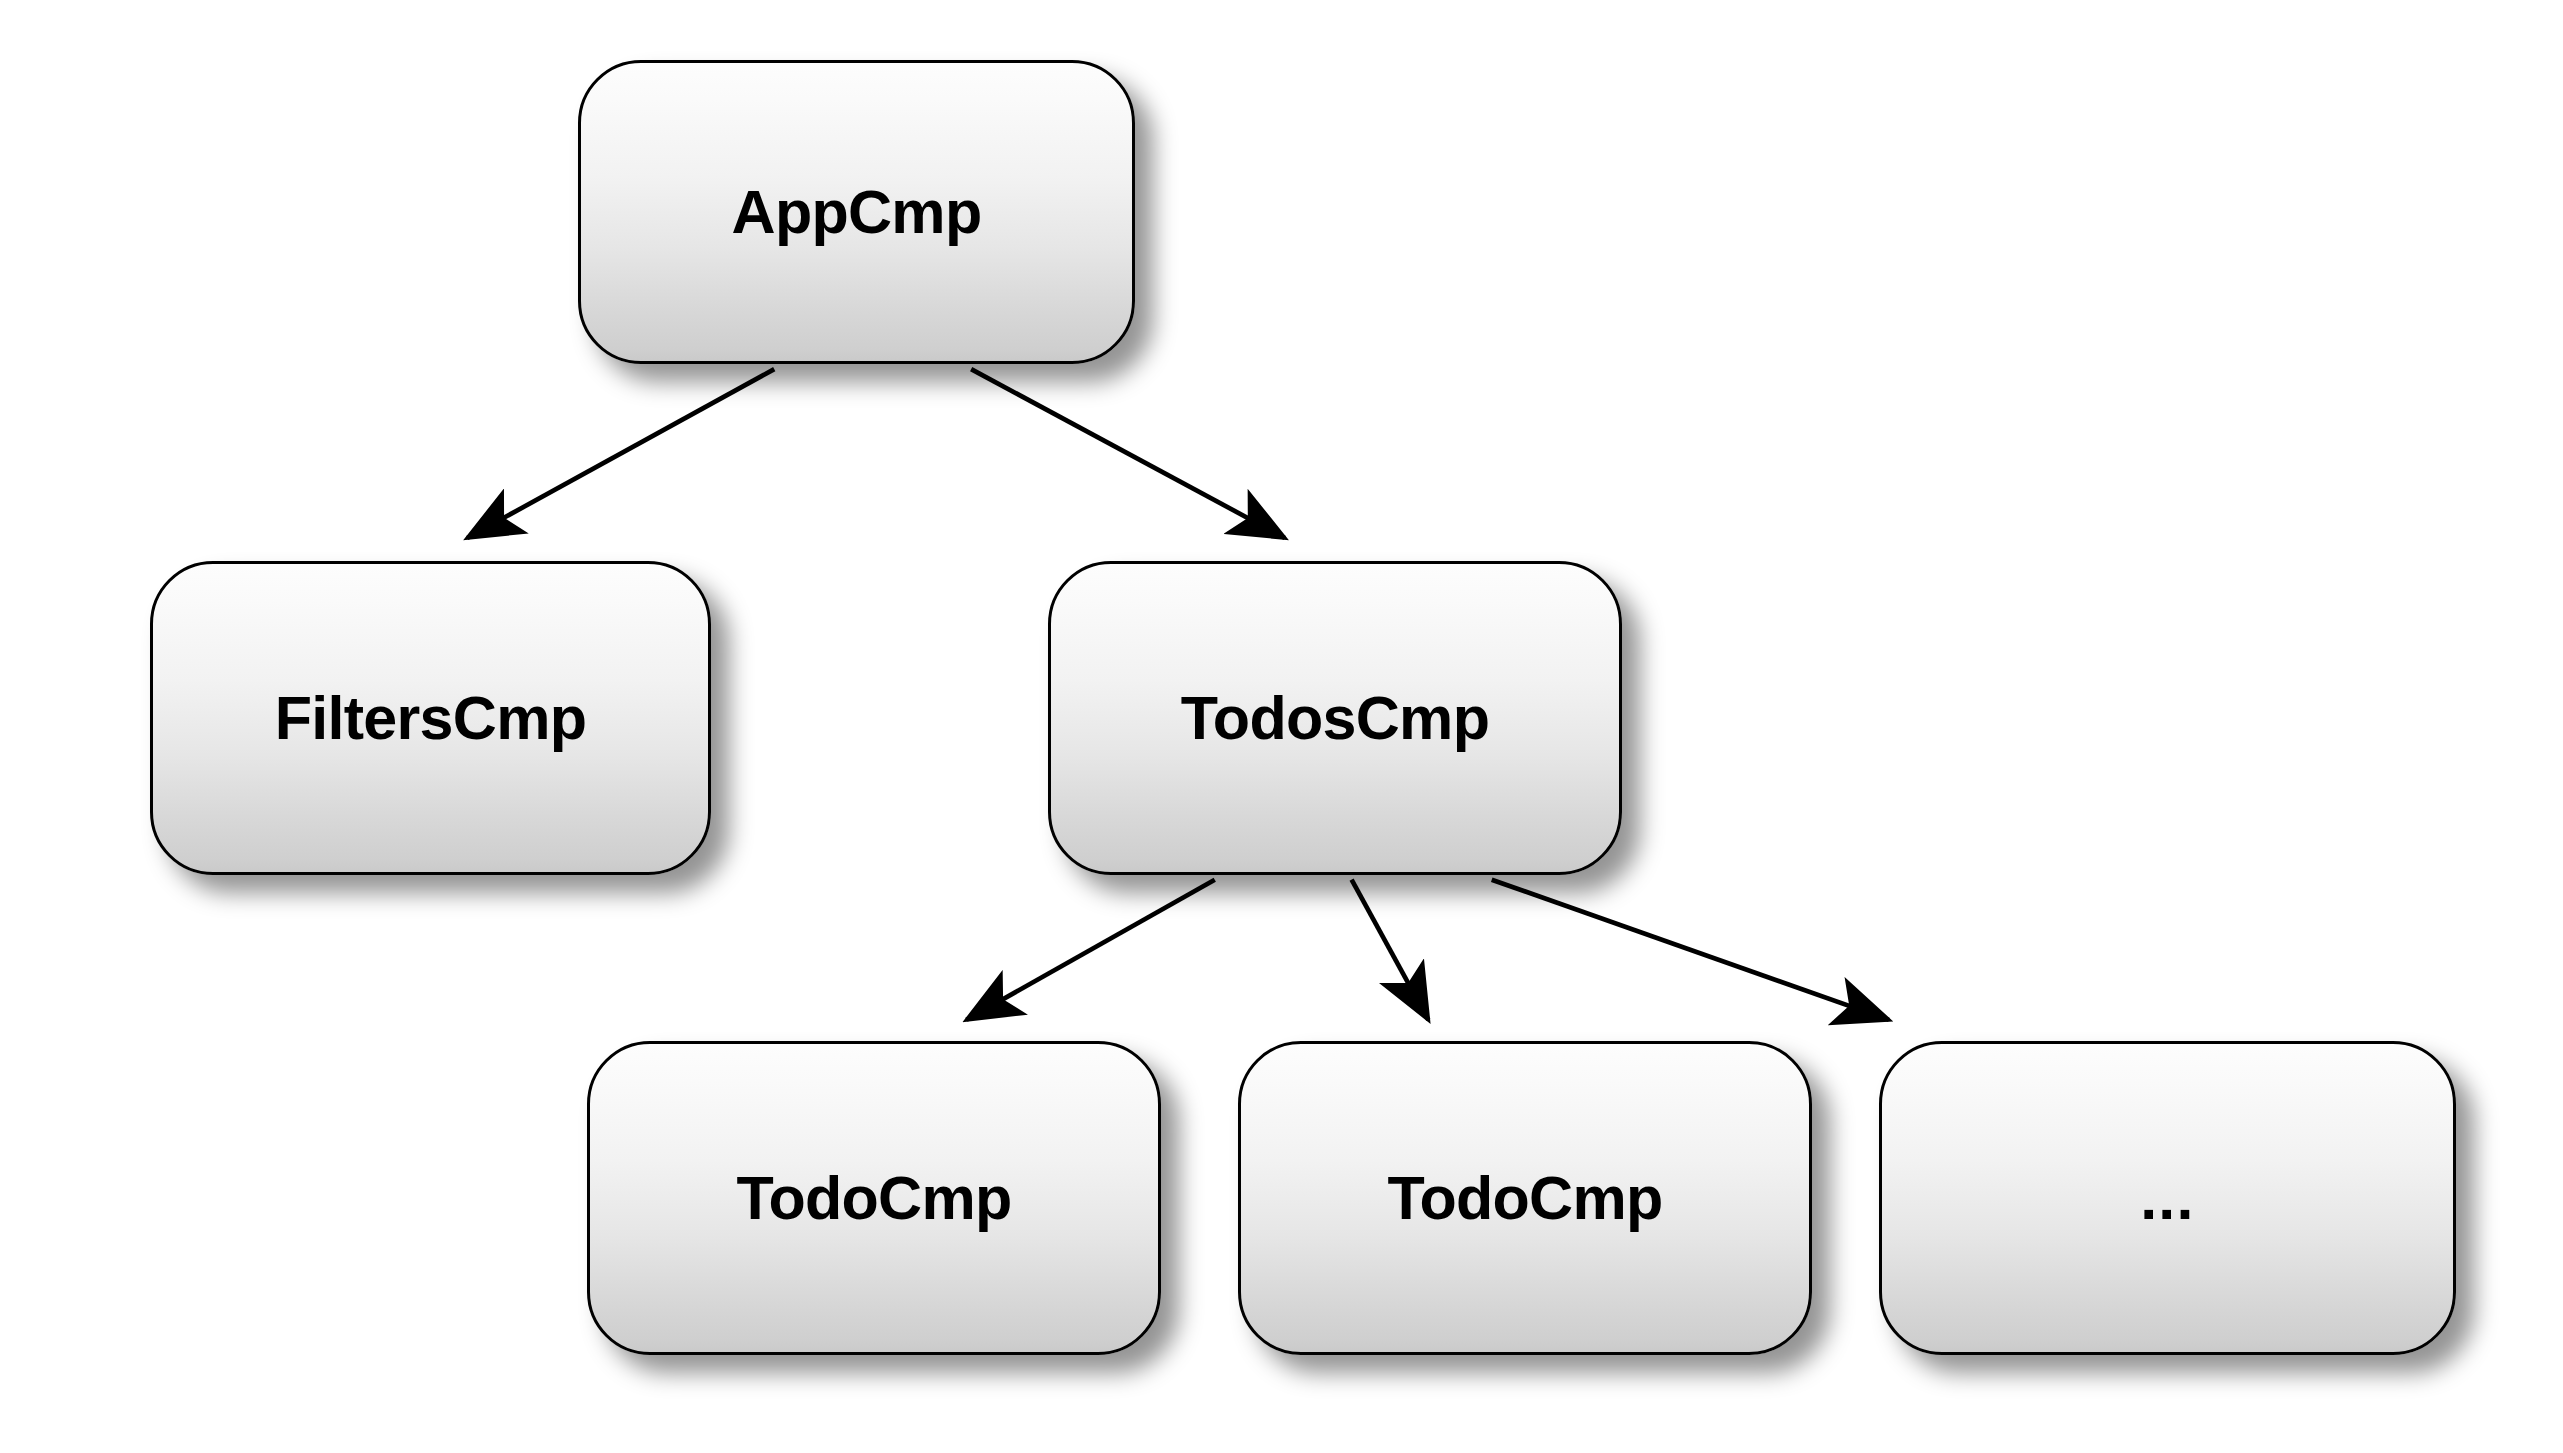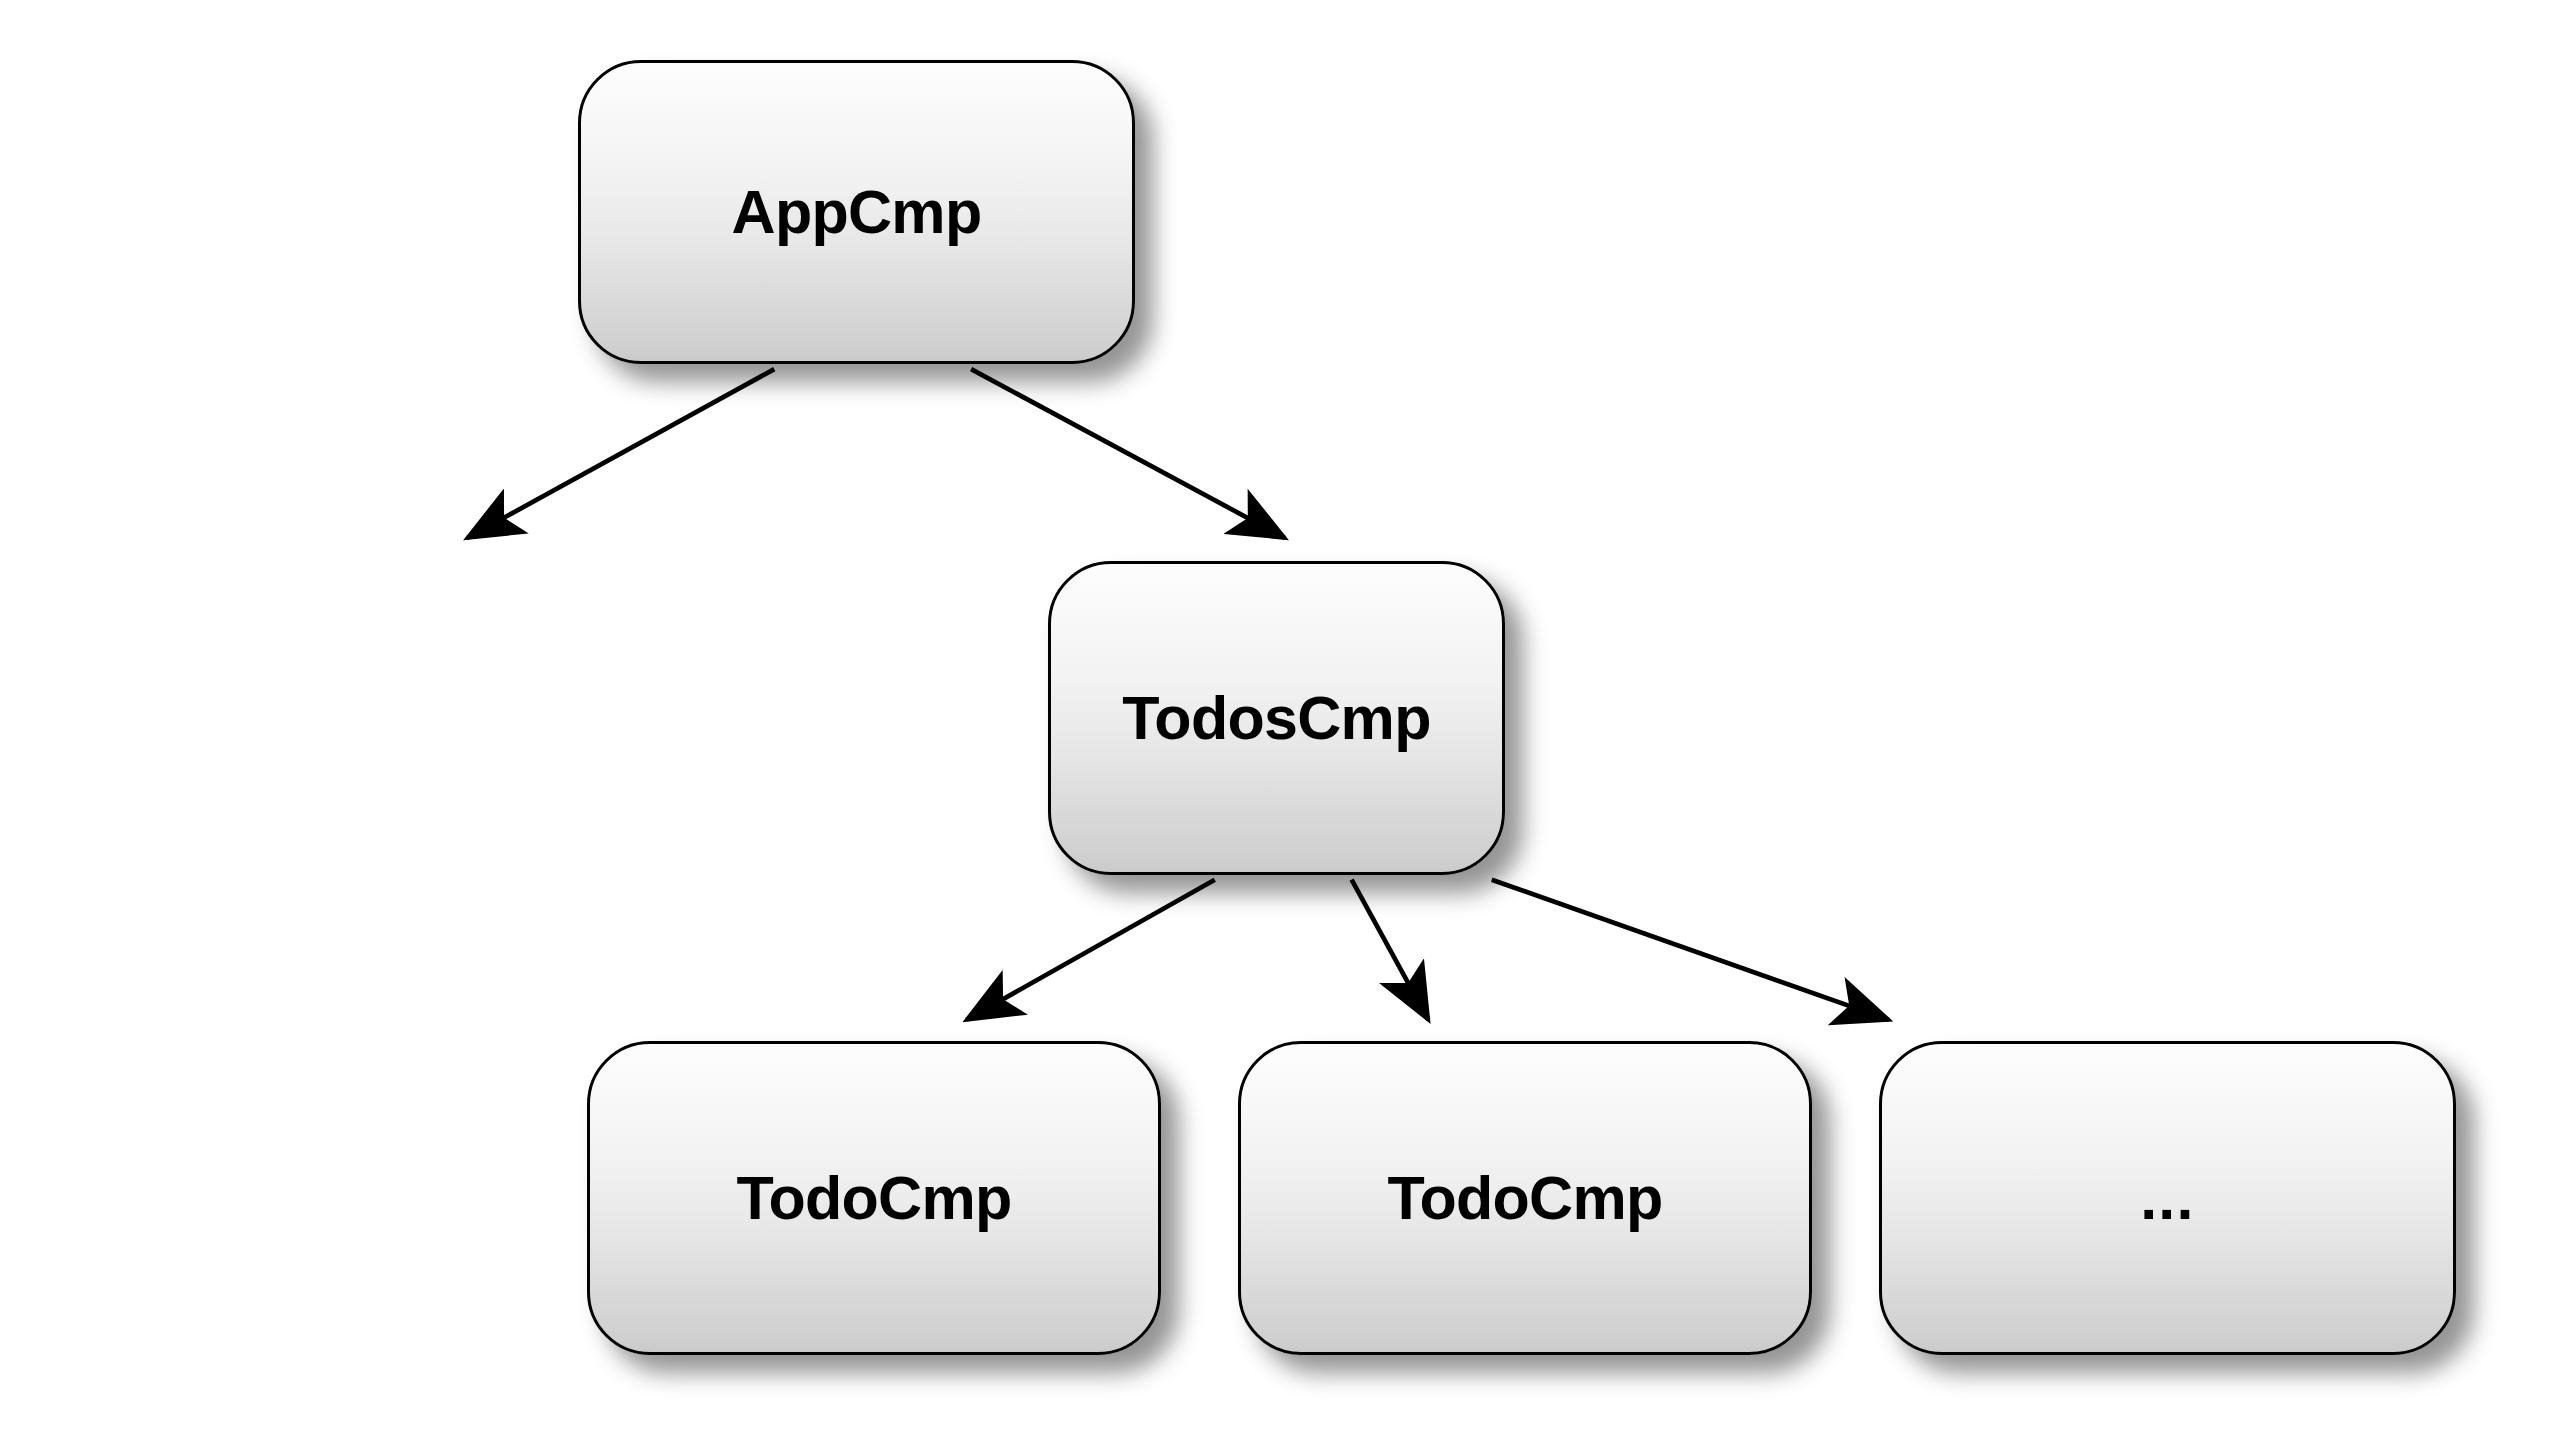--- a/index.html
+++ b/index.html
@@ -56,21 +56,21 @@
     white-space: nowrap;
     -webkit-font-smoothing: antialiased;
   }
   .node-label.ellipsis {
     font-size: 61px;
     letter-spacing: 1.3px;
   }
   
   #node-app      { left: 578px;  top: 60px;   width: 557px; height: 304px; text-align: center; }
   #node-filters  { left: 150px;  top: 561px;  width: 561px; height: 314px; }
-  #node-todos    { left: 1048px; top: 561px;  width: 457px; height: 314px; }
+  #node-todos    { left: 1048px; top: 561px;  width: 574px; height: 314px; }
   #node-todo-1   { left: 587px;  top: 1041px; width: 574px; height: 314px; }
   #node-todo-2   { left: 1238px; top: 1041px; width: 574px; height: 314px; }
   #node-more     { left: 1879px; top: 1041px; width: 577px; height: 314px; }
 </style>
 </head>
 <body>
 
 <div id="canvas">
 
   <svg id="edge-layer" viewBox="0 0 3840 2177">
@@ -88,20 +88,23 @@
 
     <line x1="2025" y1="1318" x2="2140" y2="1528" stroke="#000000" stroke-width="7" marker-end="url(#arrowhead)"></line>
 
     <line x1="2235" y1="1318" x2="2830" y2="1528" stroke="#000000" stroke-width="7" marker-end="url(#arrowhead)"></line>
   </svg>
 
   <div class="node" id="node-app">
     <span class="node-label">AppCmp</span>
   </div>
 
+  <div class="node" id="node-filters">
+    <span class="node-label">FiltersCmp</span>
+  </div>
 
   <div class="node" id="node-todos">
     <span class="node-label">TodosCmp</span>
   </div>
 
   <div class="node" id="node-todo-1">
     <span class="node-label">TodoCmp</span>
   </div>
 
   <div class="node" id="node-todo-2">

